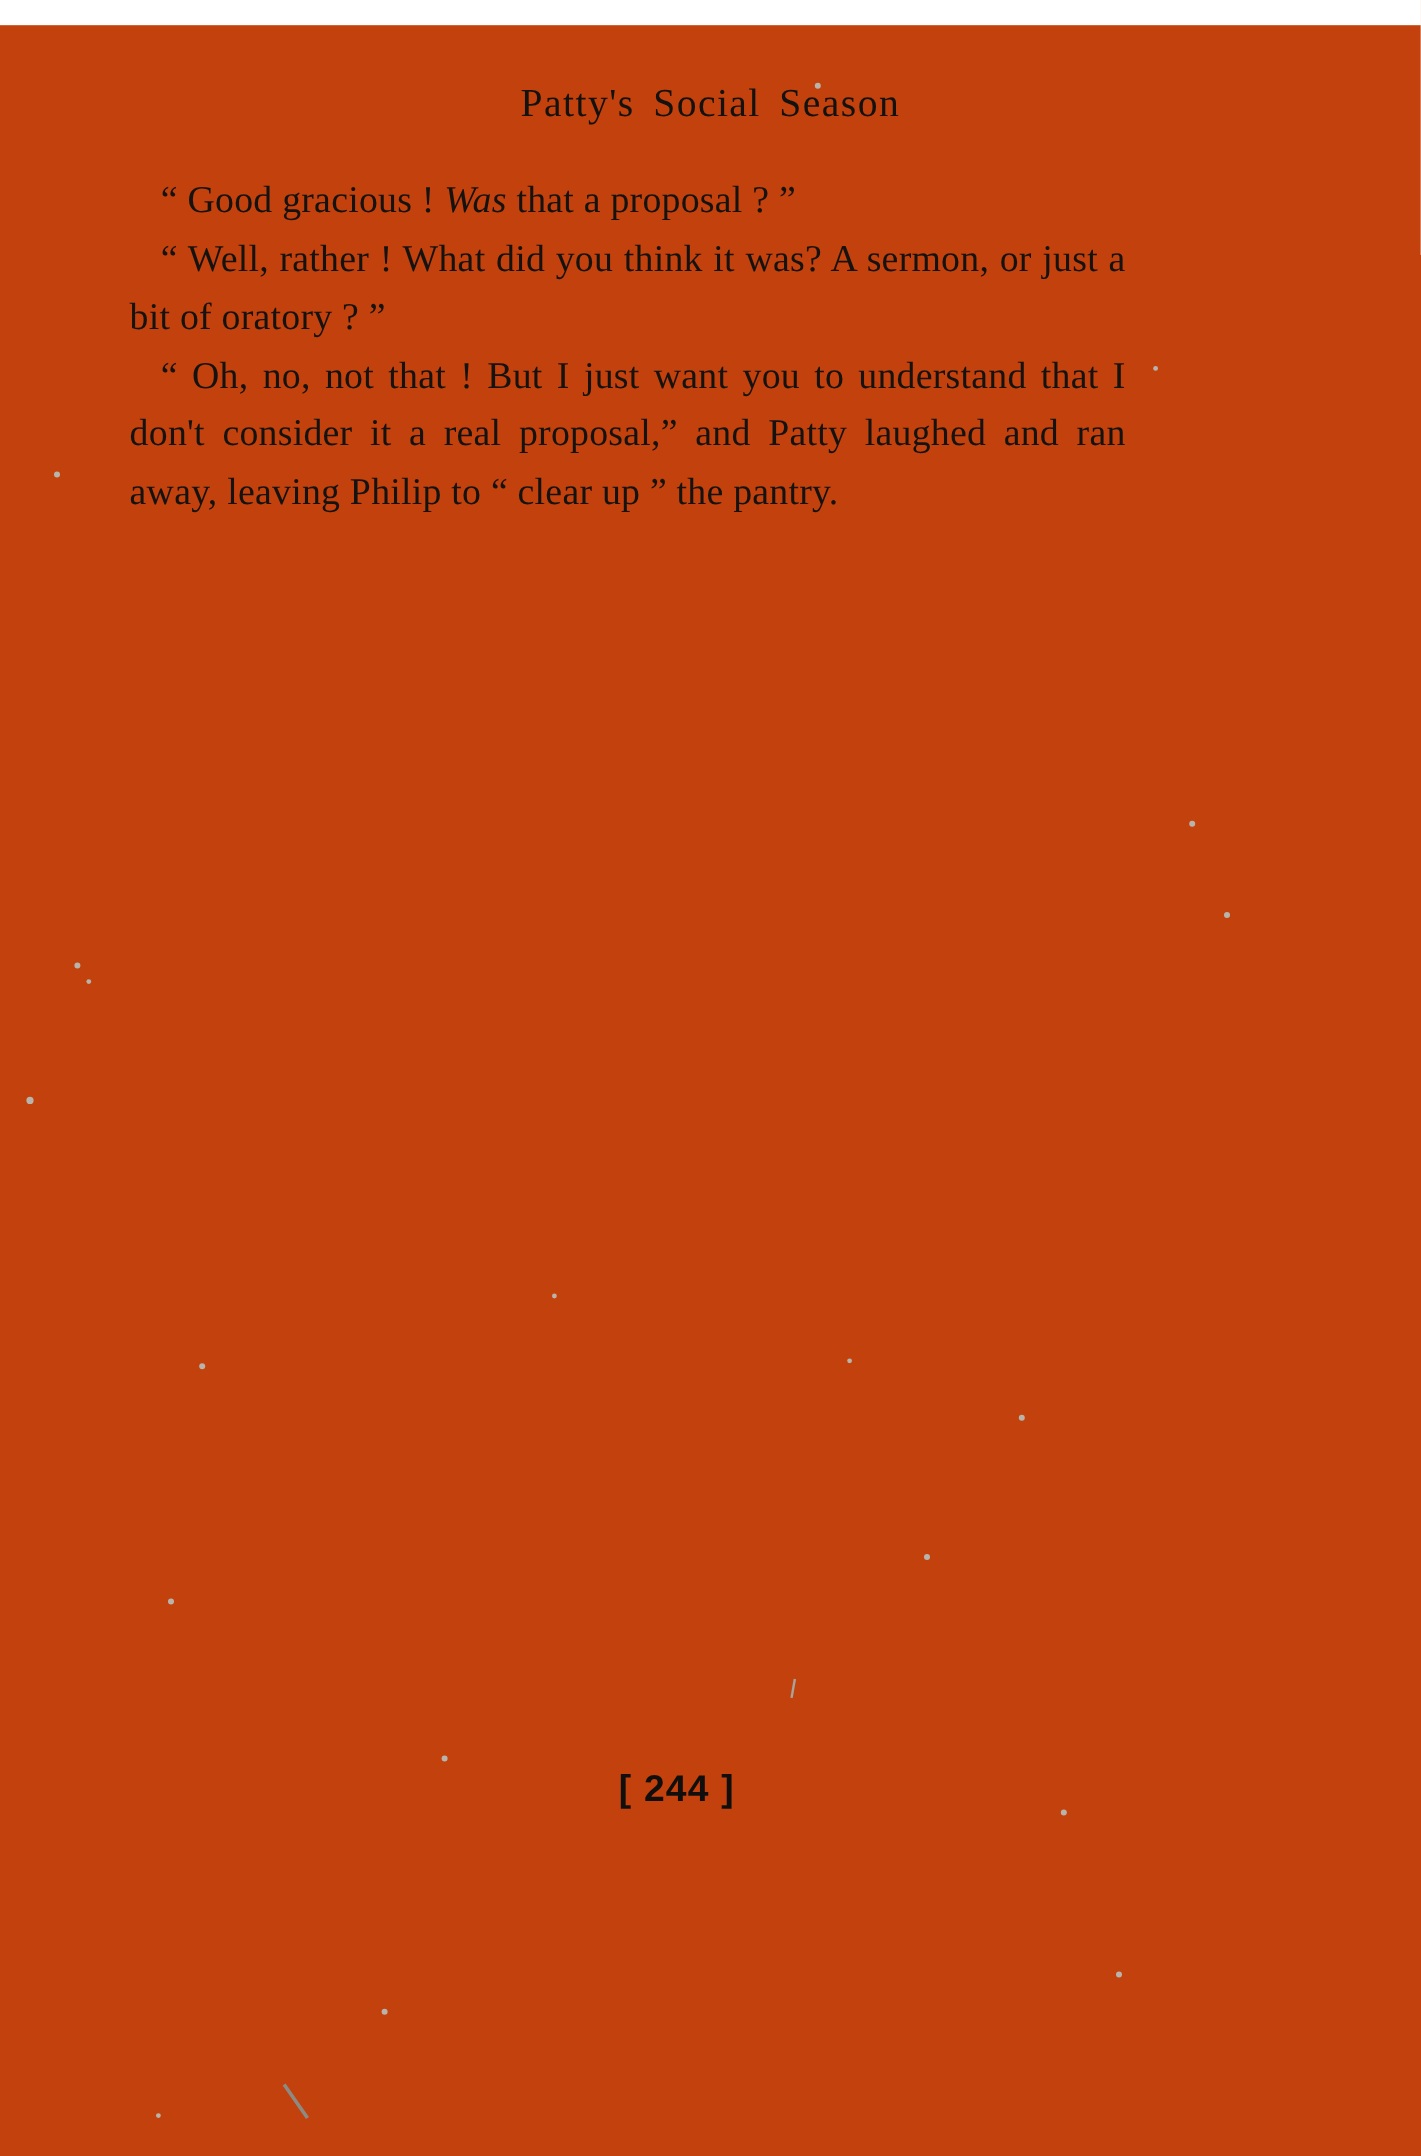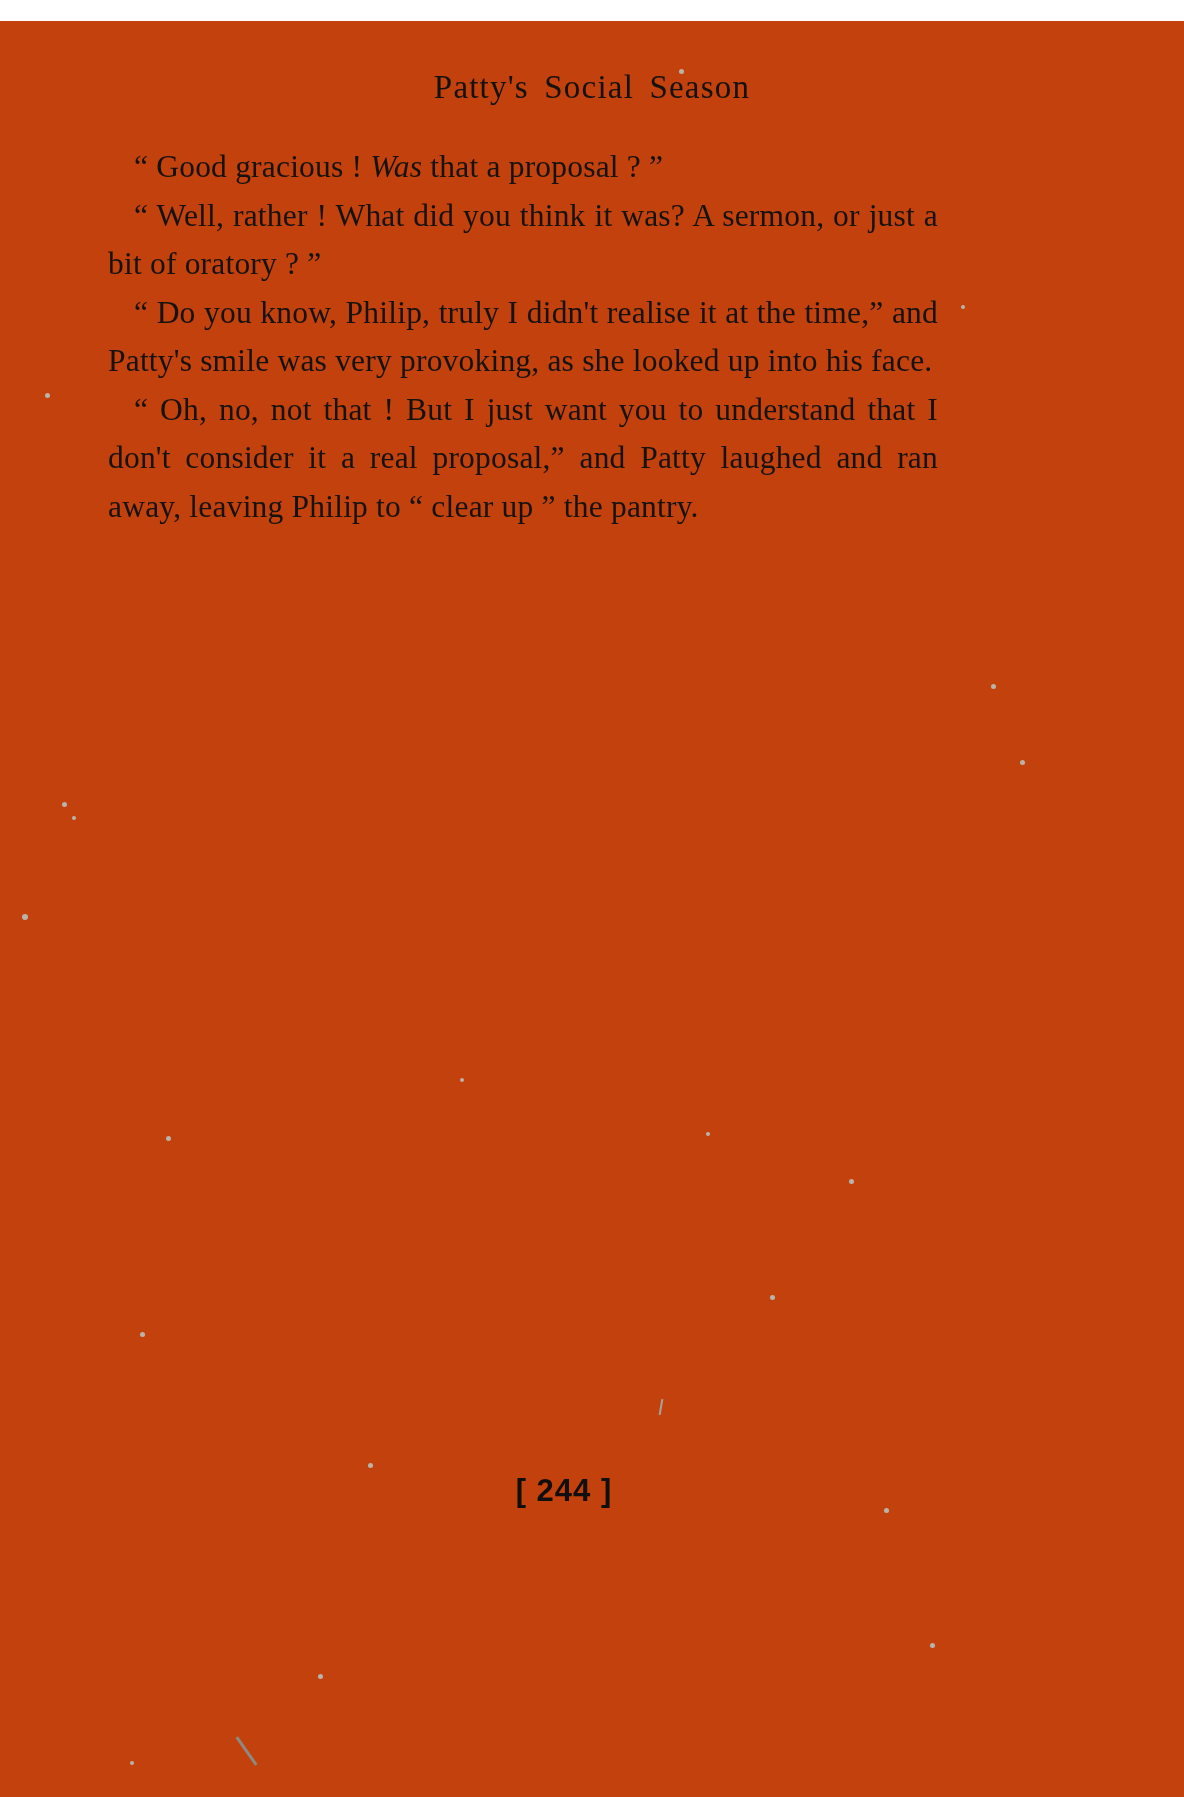--- a/index.html
+++ b/index.html
@@ -97,21 +97,20 @@
   <div class="text-block">
 
     <p class="para indent">
       <span>“ Good gracious !</span>
       <em>Was</em>
       <span>that a proposal ? ”</span>
     </p>
 
     <p class="para indent">“ Well, rather !   What did you think it was? A sermon, or just a bit of oratory ? ”</p>
 
-    <p class="para indent">“ Do you know, Philip, truly I didn't realise it at the time,” and Patty's smile was very provoking, as she looked up into his face.</p>
 
 
     <p class="para indent">“ Oh, no, not that !   But I just want you to understand that I don't consider it a real proposal,” and Patty laughed and ran away, leaving Philip to “ clear up ” the pantry.</p>
 
 
   </div>
 
   <div class="folio">[ 244 ]</div>
 
   <span class="dot" style="left:45px;  top:372px;  width:5px; height:5px;"></span>

